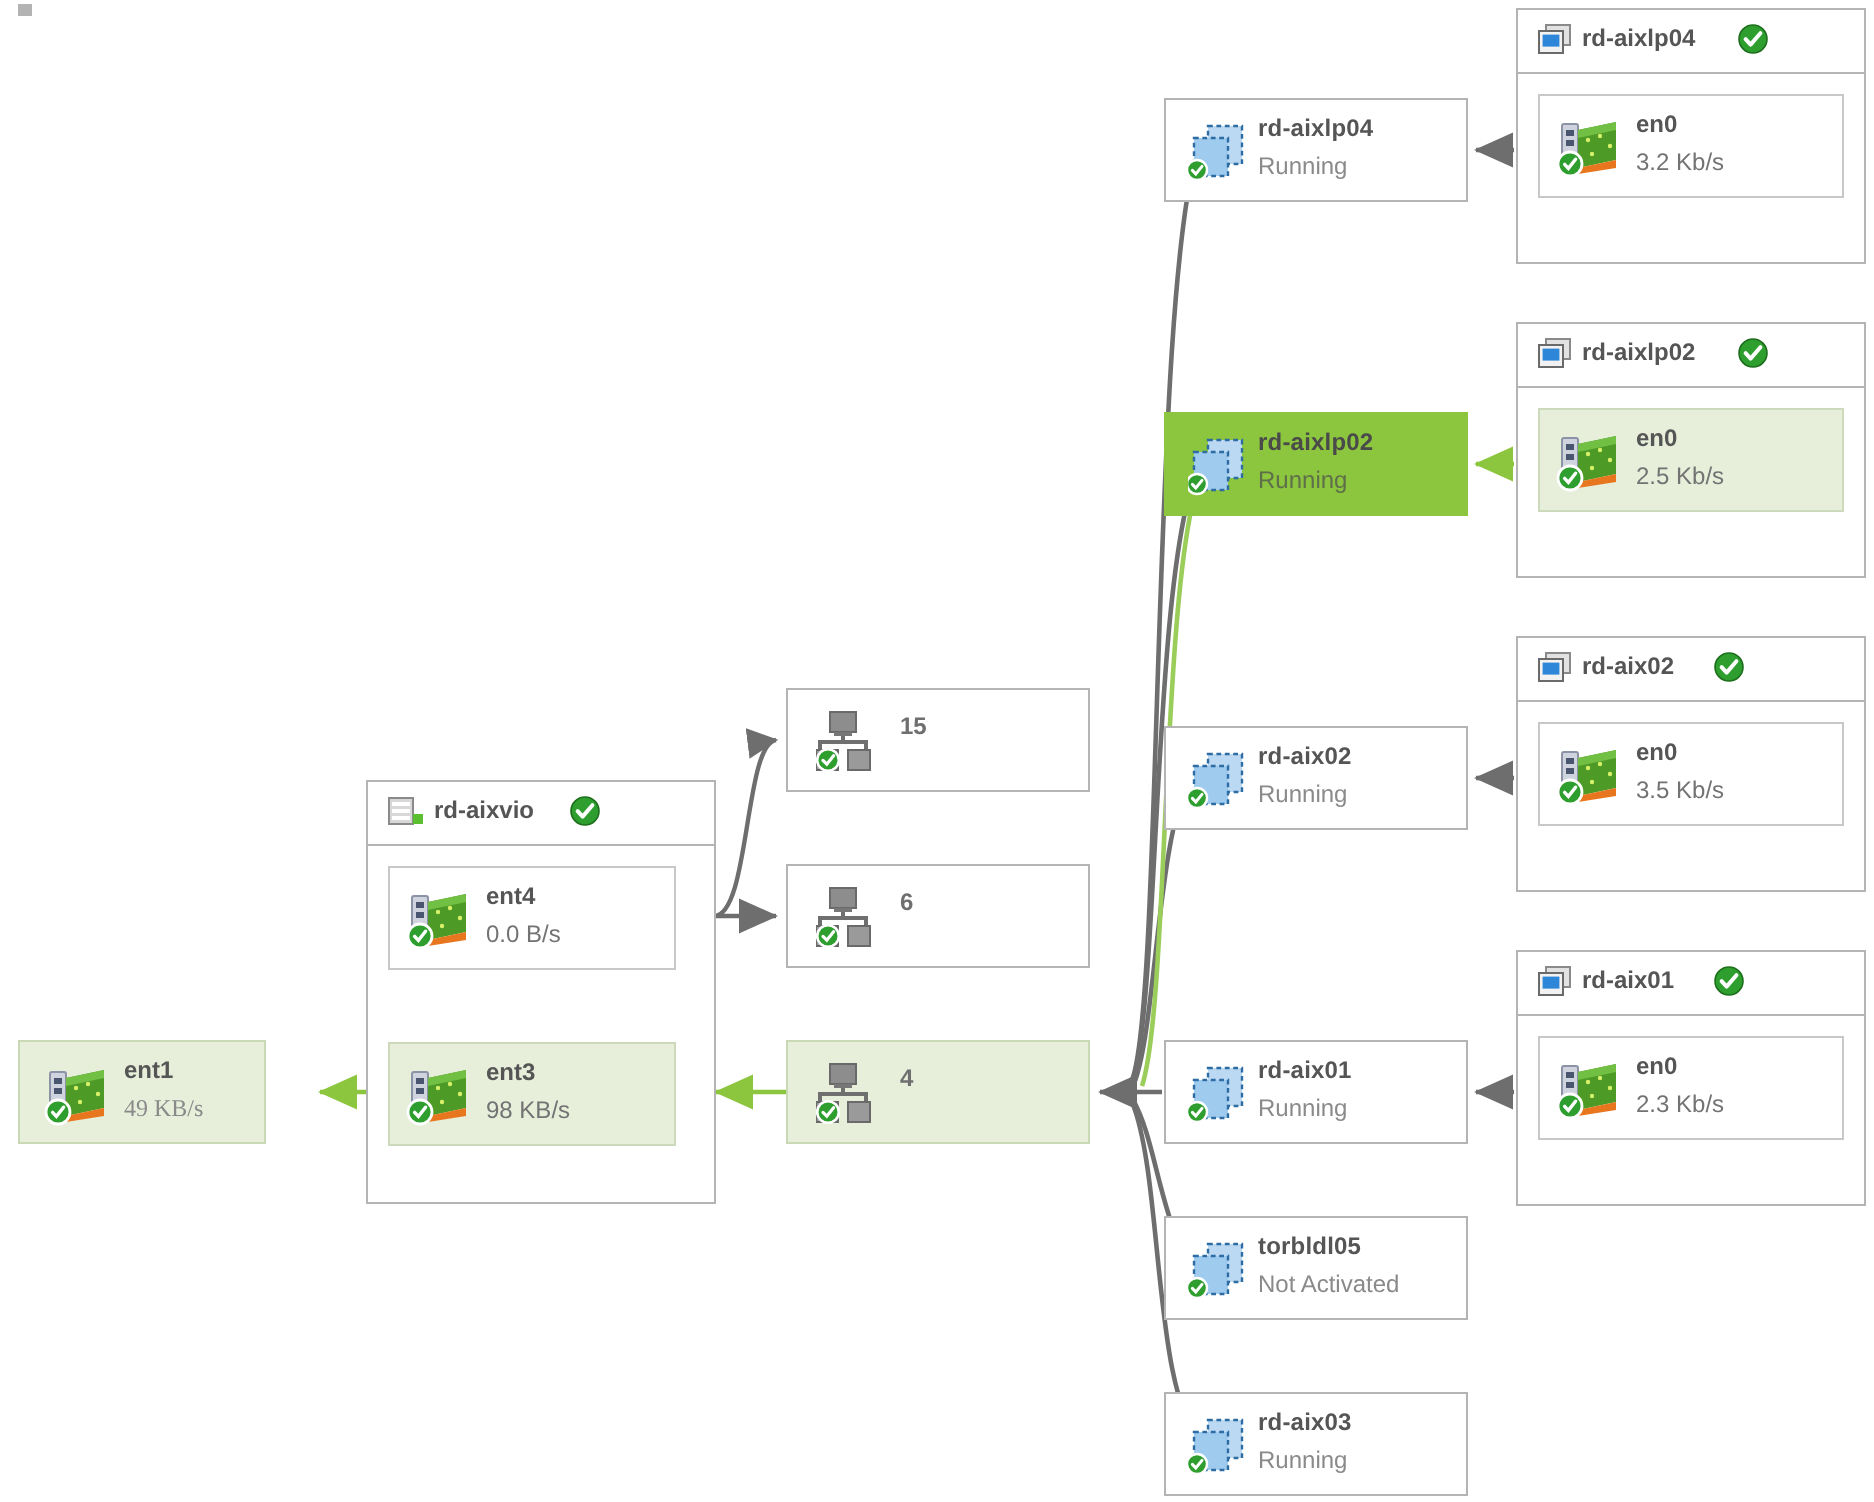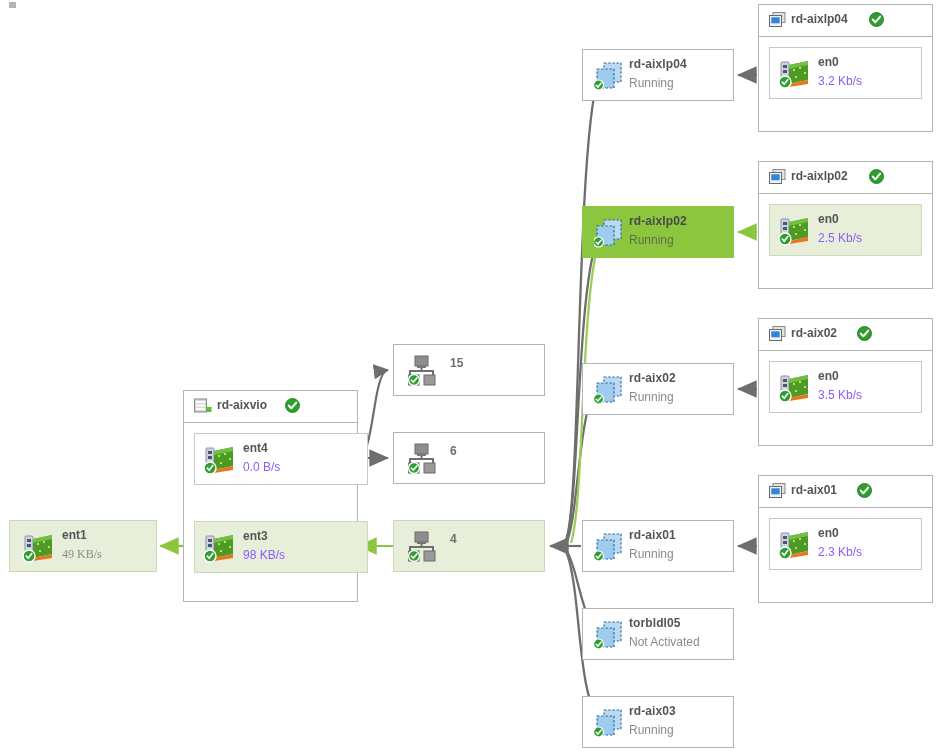--- a/index.html
+++ b/index.html
@@ -41,41 +41,41 @@
   }
   .srv .hdr .sicon{position:absolute;left:10px;top:7px;width:17px;height:16px;}
   .srv .hdr .stitle{position:absolute;left:32px;top:7px;font-size:12px;font-weight:bold;color:#555;}
   .srv .hdr .ok{position:absolute;top:7px;width:15px;height:15px;}
   .srv .body{position:relative;padding:10px;}
 
   
   .adp{
     position:relative;box-sizing:border-box;
     border:1px solid #c8c8c8;background:#fff;
-    width:174px;height:52px;
+    width:144px;height:52px;
   }
   .adp.pale{background:#E7EFDB;border-color:#cdd9bb;}
   .adp .aicon{position:absolute;left:8px;top:8px;width:34px;height:34px;}
   .adp .anm{position:absolute;left:48px;top:7px;font-size:12px;font-weight:bold;color:#555;}
-  .adp .arate{position:absolute;left:48px;top:26px;font-size:12px;color:#8b5cf6;}
+  .adp .arate{position:absolute;left:48px;top:26px;font-size:12px;color:#737373;}
 
   
   .vios{width:175px;}
   .vios .hdr{position:relative;height:31px;border-bottom:1px solid #b4b4b4;}
   .vios .hdr .vicon{position:absolute;left:10px;top:7px;width:18px;height:16px;}
   .vios .hdr .vtitle{position:absolute;left:33px;top:7px;font-size:12px;font-weight:bold;color:#555;}
   .vios .hdr .ok{position:absolute;left:101px;top:7px;width:15px;height:15px;}
 
   
   .vlan{width:152px;height:52px;}
   .vlan .vlicon{position:absolute;left:14px;top:10px;width:34px;height:32px;}
   .vlan .vlid{position:absolute;left:56px;top:11px;font-size:12px;font-weight:bold;color:#6f6f6f;}
 
   
-  .stand{width:148px;height:52px;}
+  .stand{width:124px;height:52px;}
 
   .tlmark{position:absolute;left:9px;top:2px;width:7px;height:6px;background:#9a9a9a;opacity:.75;}
 </style>
 </head>
 <body>
 
 <div class="canvas">
 
   <div class="tlmark"></div>
 

